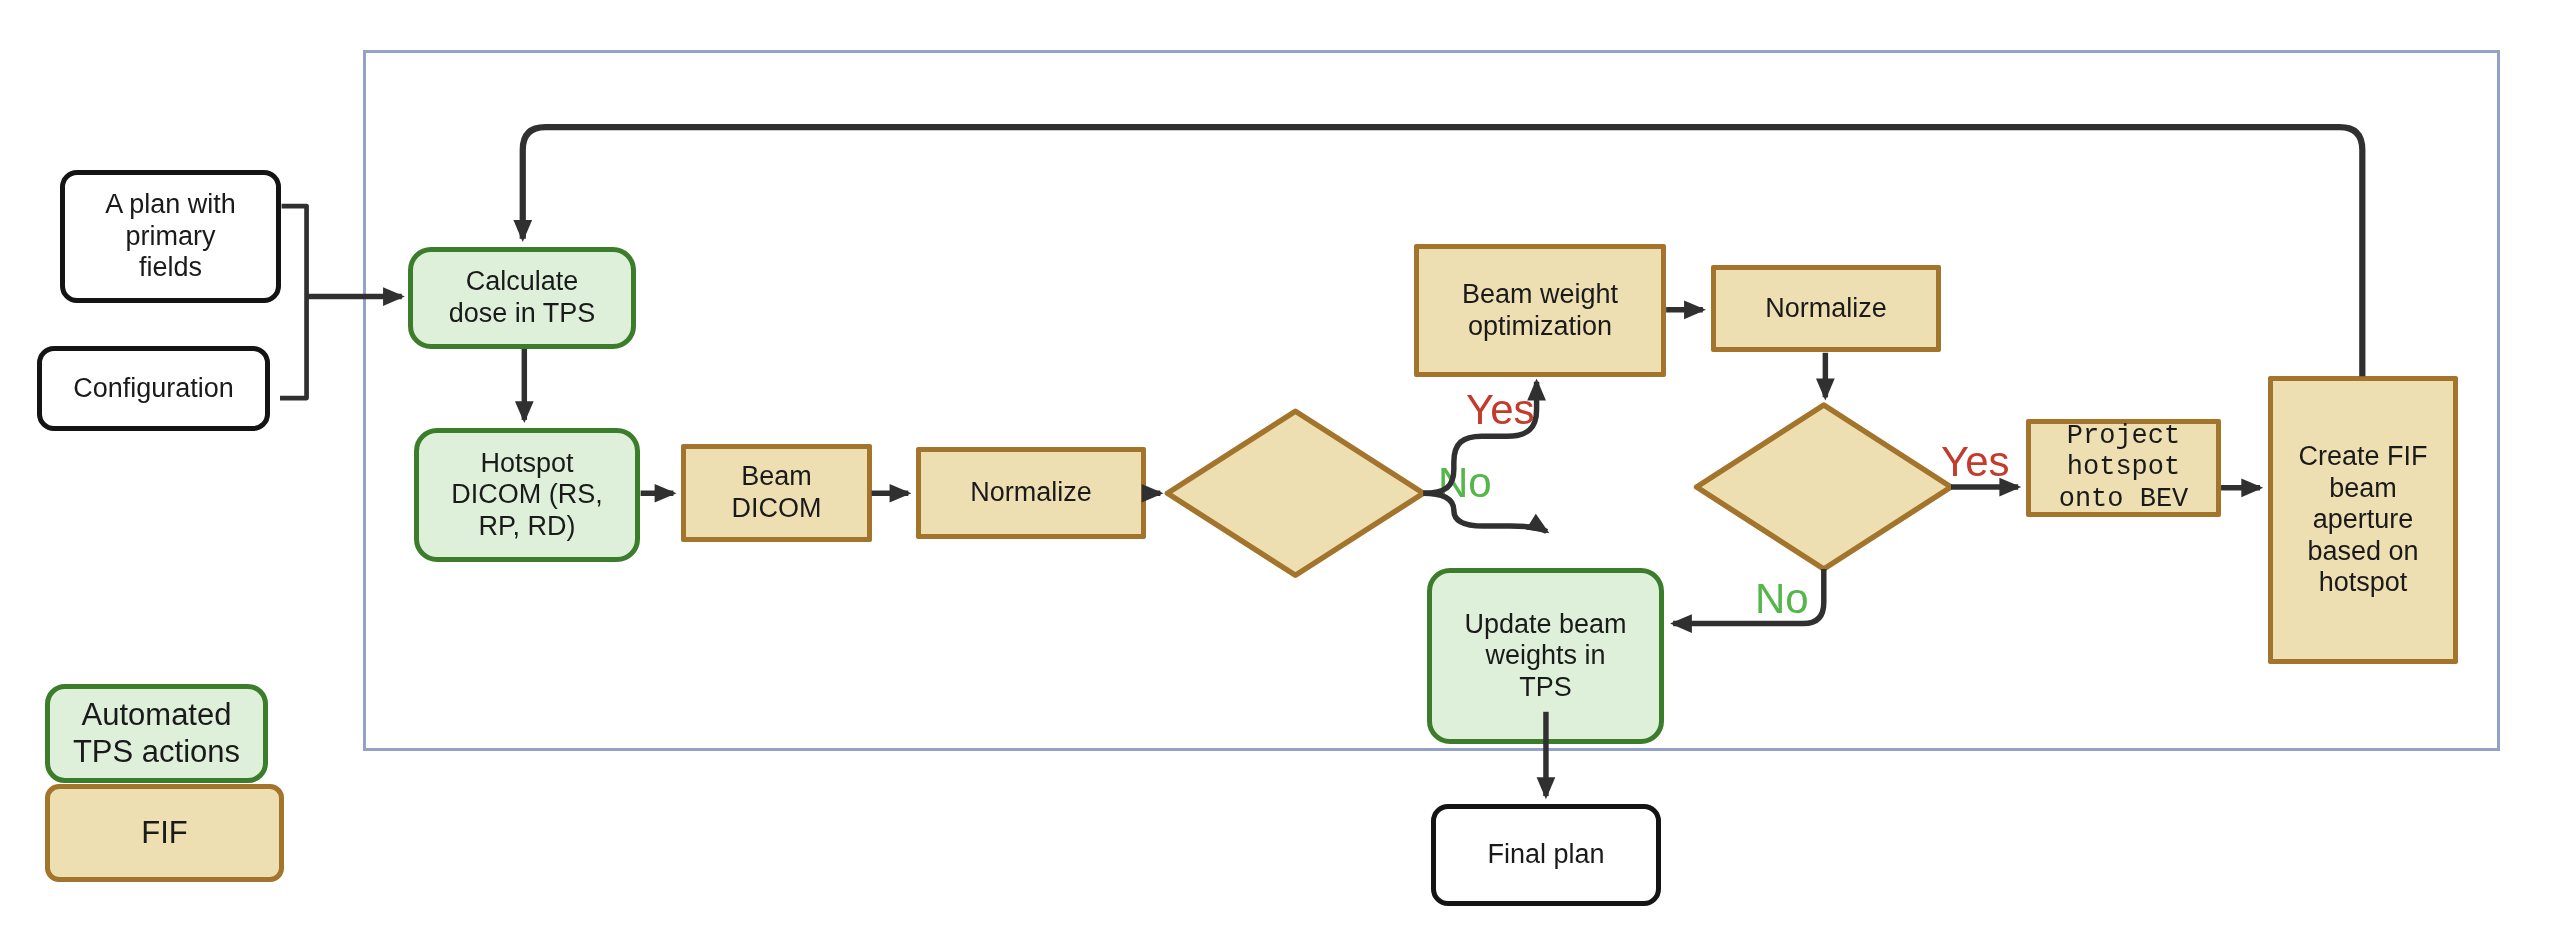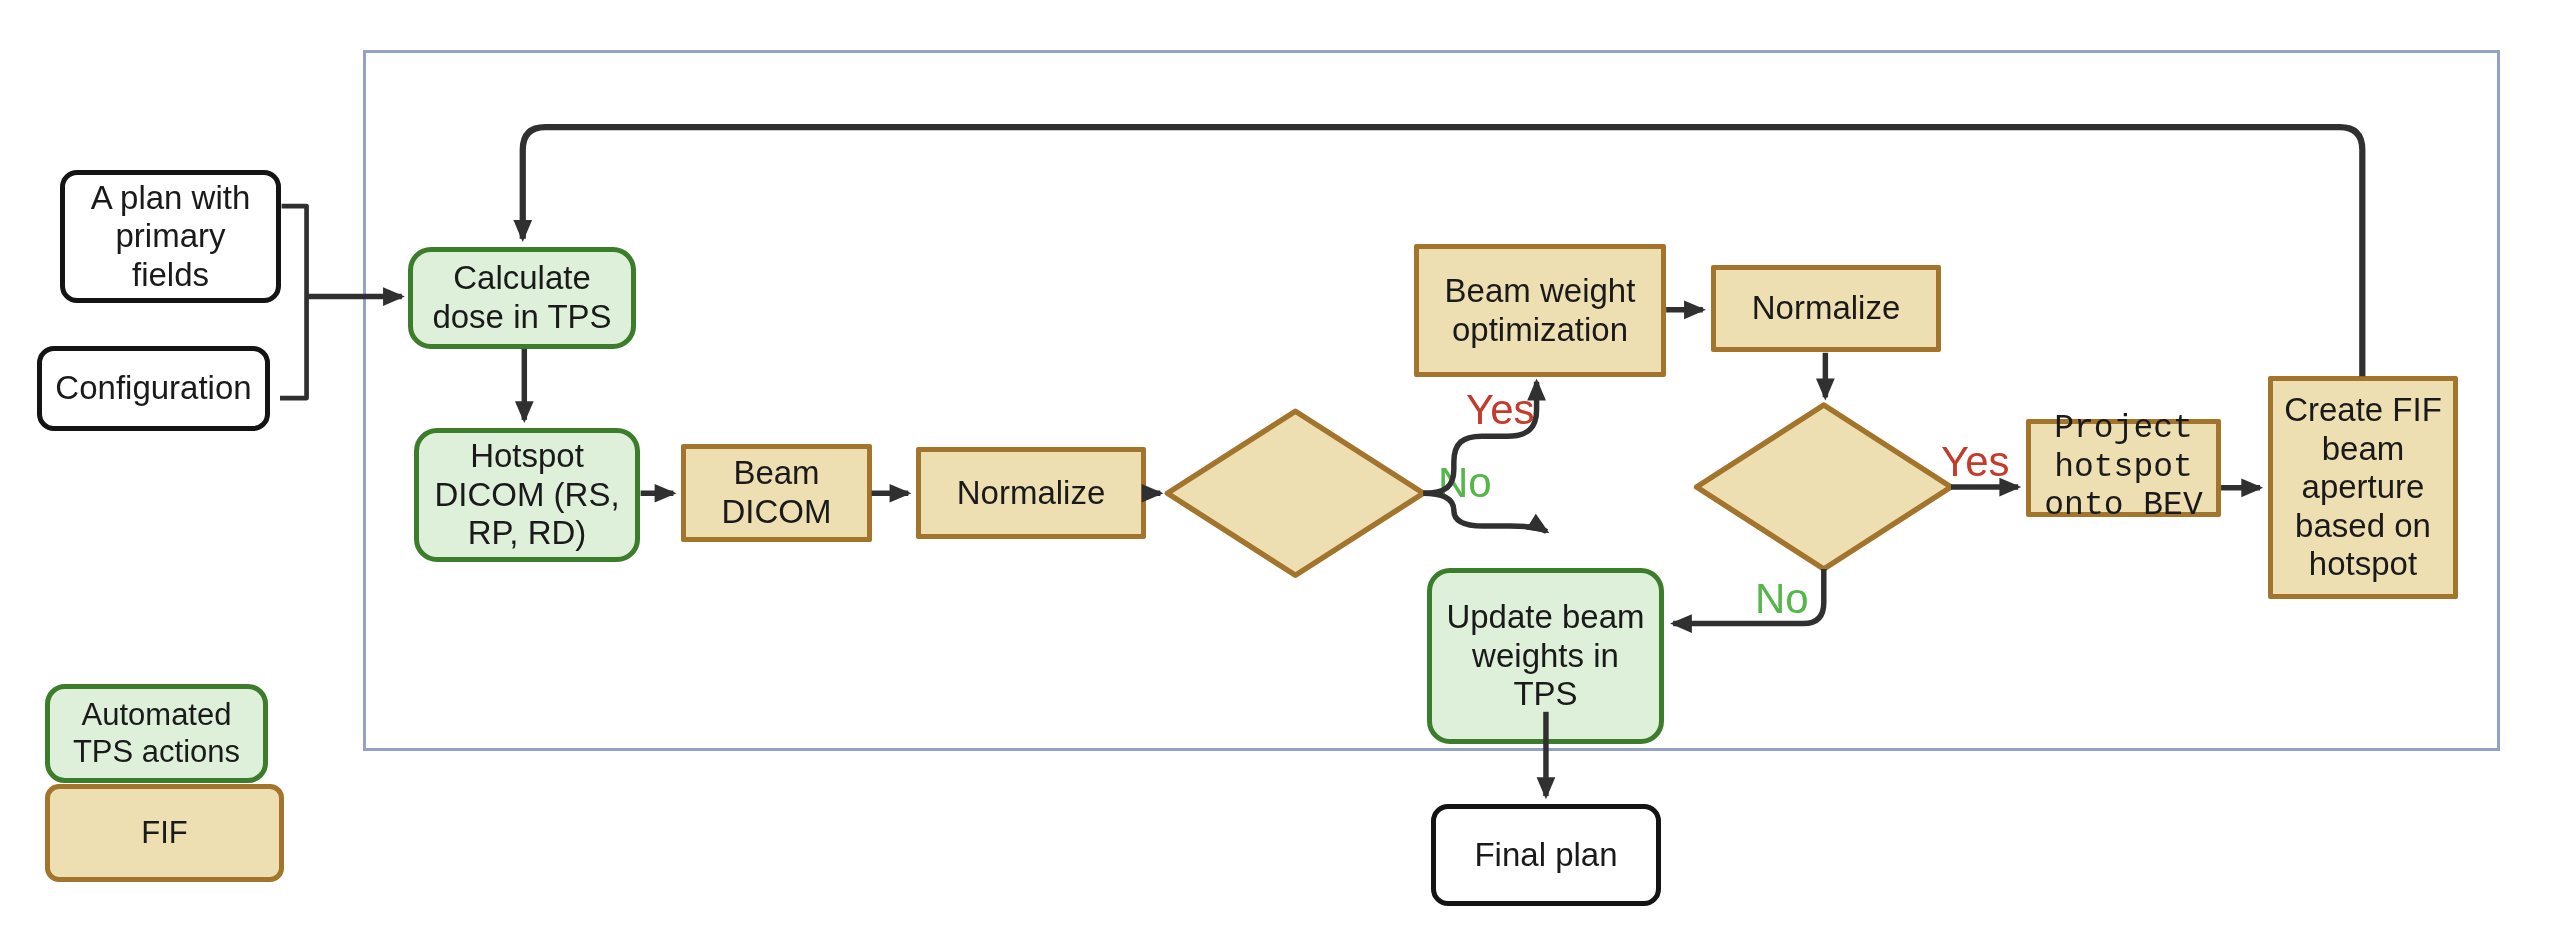--- a/index.html
+++ b/index.html
@@ -21,21 +21,21 @@
     background: transparent;
   }
   .node {
     position: absolute;
     box-sizing: border-box;
     display: flex;
     align-items: center;
     justify-content: center;
     text-align: center;
     white-space: pre-line;
-    font-size: 33px;
+    font-size: 27px;
     line-height: 1.17;
     z-index: 2;
   }
   .green {
     background: var(--green-fill, #dff0da);
     border: 5.5px solid var(--green-border, #3b7d2a);
     border-radius: 23px;
   }
   .tan {
     background: var(--tan-fill, #eedfb2);
@@ -106,21 +106,21 @@
 RP, RD)</div>
   <div class="node tan" style="left:681px; top:444px; width:191px; height:98px;">Beam
 DICOM</div>
   <div class="node tan" style="left:916px; top:447px; width:230px; height:92px;">Normalize</div>
   <div class="node tan" style="left:1414px; top:244px; width:252px; height:133px;">Beam weight
 optimization</div>
   <div class="node tan" style="left:1711px; top:265px; width:230px; height:87px;">Normalize</div>
   <div class="node tan" style="left:2026px; top:419px; width:195px; height:98px;font-family:Liberation Mono, monospace;">Project
 hotspot
 onto BEV</div>
-  <div class="node tan" style="left:2268px; top:376px; width:190px; height:223px;">Create FIF
+  <div class="node tan" style="left:2268px; top:376px; width:190px; height:288px;">Create FIF
 beam
 aperture
 based on
 hotspot</div>
   <div class="node green" style="left:1427px; top:536px; width:237px; height:176px;margin-top:32px;">Update beam
 weights in
 TPS</div>
   <div class="node plain" style="left:1431px; top:804px; width:230px; height:102px;">Final plan</div>
 
   <div class="node green" style="left:45px; top:684px; width:223px; height:99px; border-radius:20px; font-size:31px;">Automated

